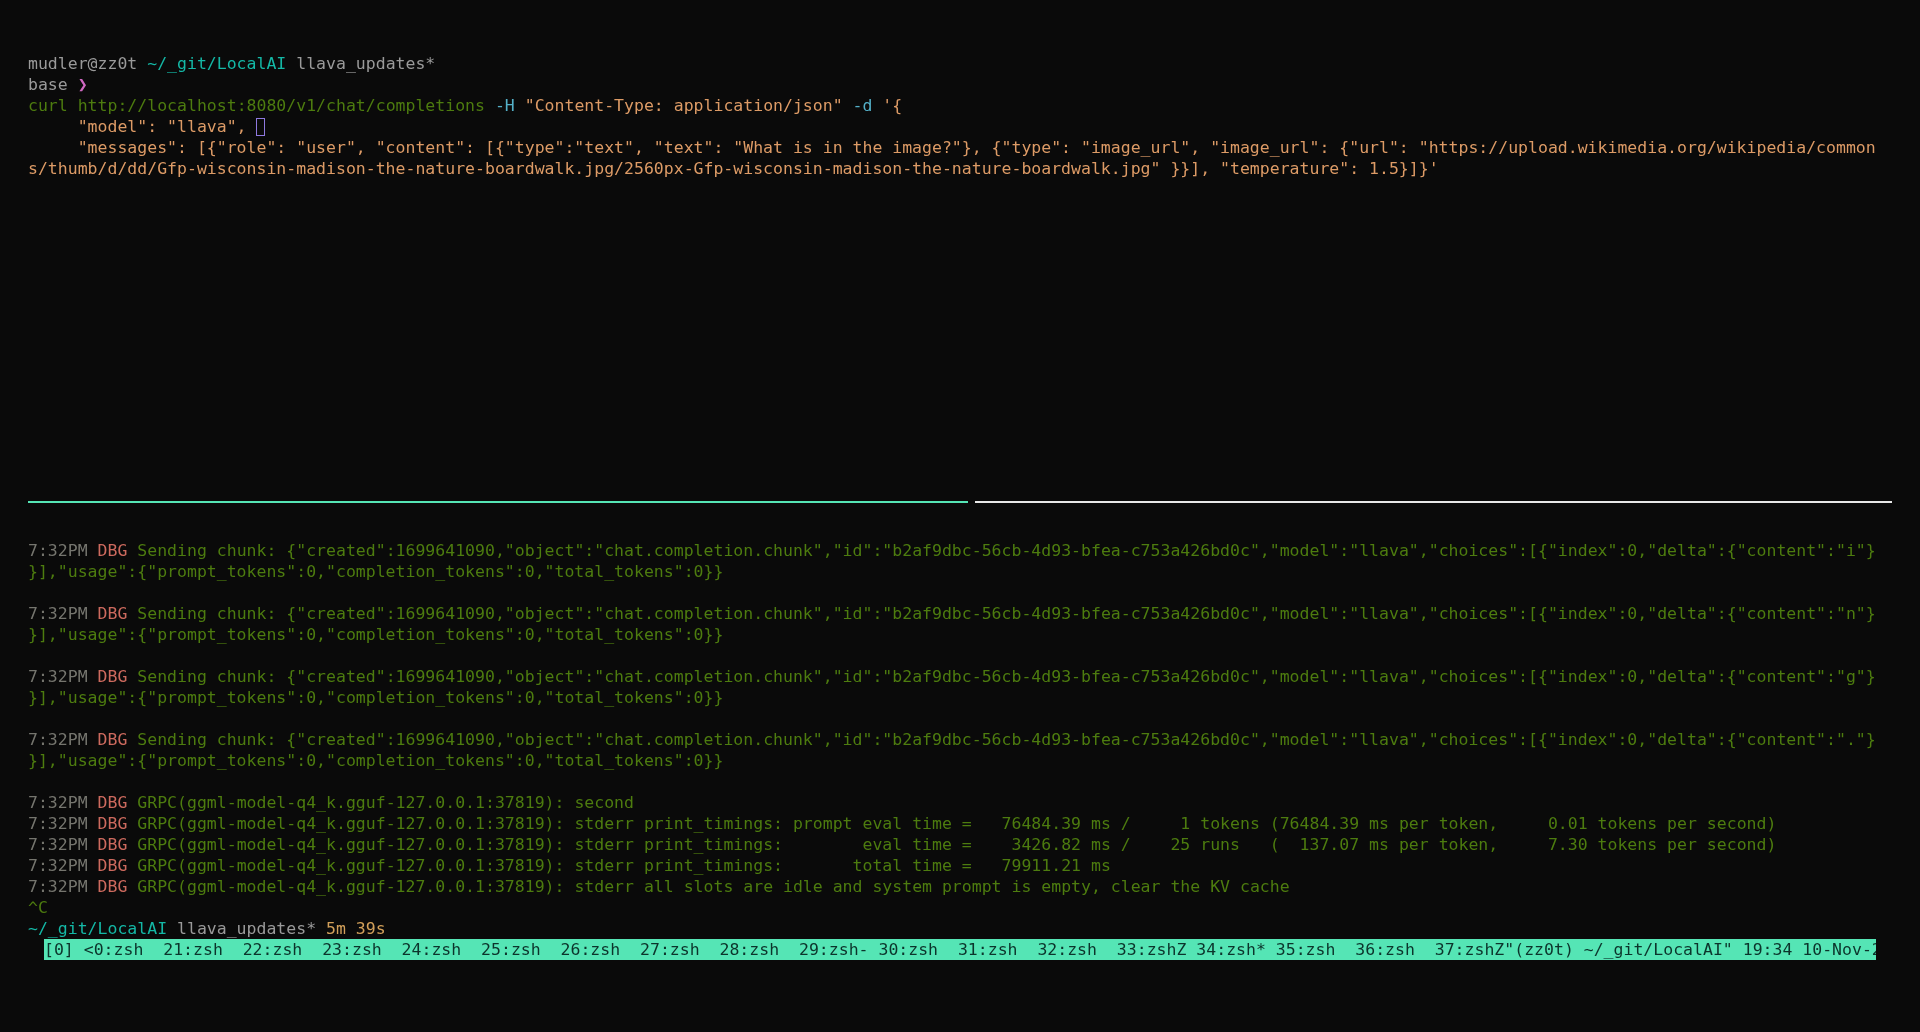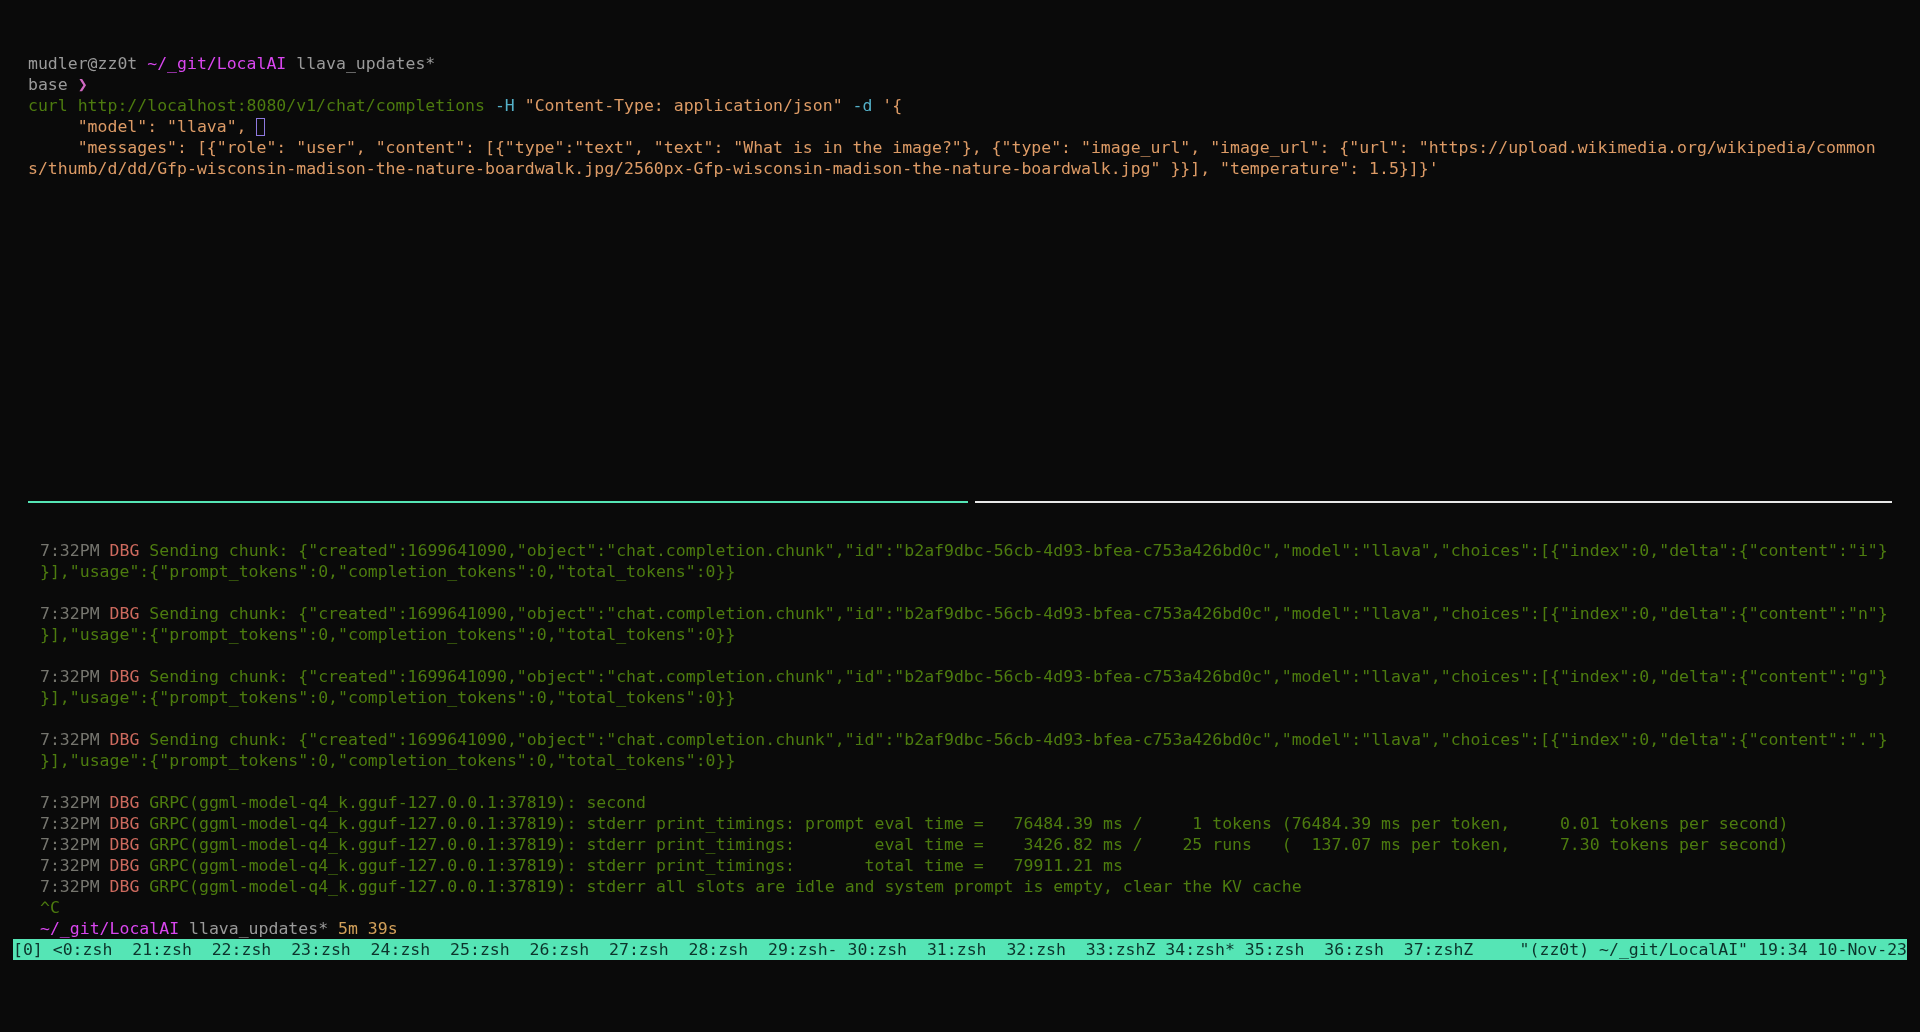--- a/index.html
+++ b/index.html
@@ -12,21 +12,21 @@
     line-height: 21px;
   }
   .term { position: relative; width: 1920px; height: 1032px; }
   .line { white-space: pre; height: 21px; overflow: visible; }
   .blank { height: 21px; }
 
   
   .fg      { color: #4d7c0f; }
   .dim     { color: #9a9a9a; text-align: center; }
   .ts      { color: #75756e; }
-  .blue    { color: #d946ef; }
+  .blue    { color: #14b8a6; }
   .mag     { color: #cf68c1; }
   .green   { color: #4d7c0f; }
   .cyan    { color: #54b0c8; }
   .orange  { color: #dd9b66; }
   .red     { color: #cd6a5e; }
   .yellow  { color: #d2a05a; }
   .violet  { color: #b57edc; text-decoration: underline; }
 
   .pane-top {
     height: 501px;
@@ -36,33 +36,33 @@
     height: 2px;
     margin: 0 28px;
     display: flex;
     align-items: stretch;
   }
   .div-green { width: 940px; background: #55e5b5; }
   .div-gap   { width: 7px; background: transparent; }
   .div-white { flex: 1; background: #e8e8e8; }
 
   .pane-bottom {
-    padding: 37px 28px 0 40px;
+    padding: 37px 28px 0 28px;
   }
 
   .cursor-box {
     display: inline-block;
     width: 9px;
     height: 18px;
     border: 1px solid #8f79e0;
     vertical-align: text-bottom;
   }
 
   .statusbar {
-    margin: 0 13px;
+    margin: 0 44px;
     height: 21px;
     background: #55e5b5;
     color: #0c342b;
     display: flex;
     justify-content: space-between;
     white-space: pre;
     overflow: hidden;
   }
 </style>
 </head>

